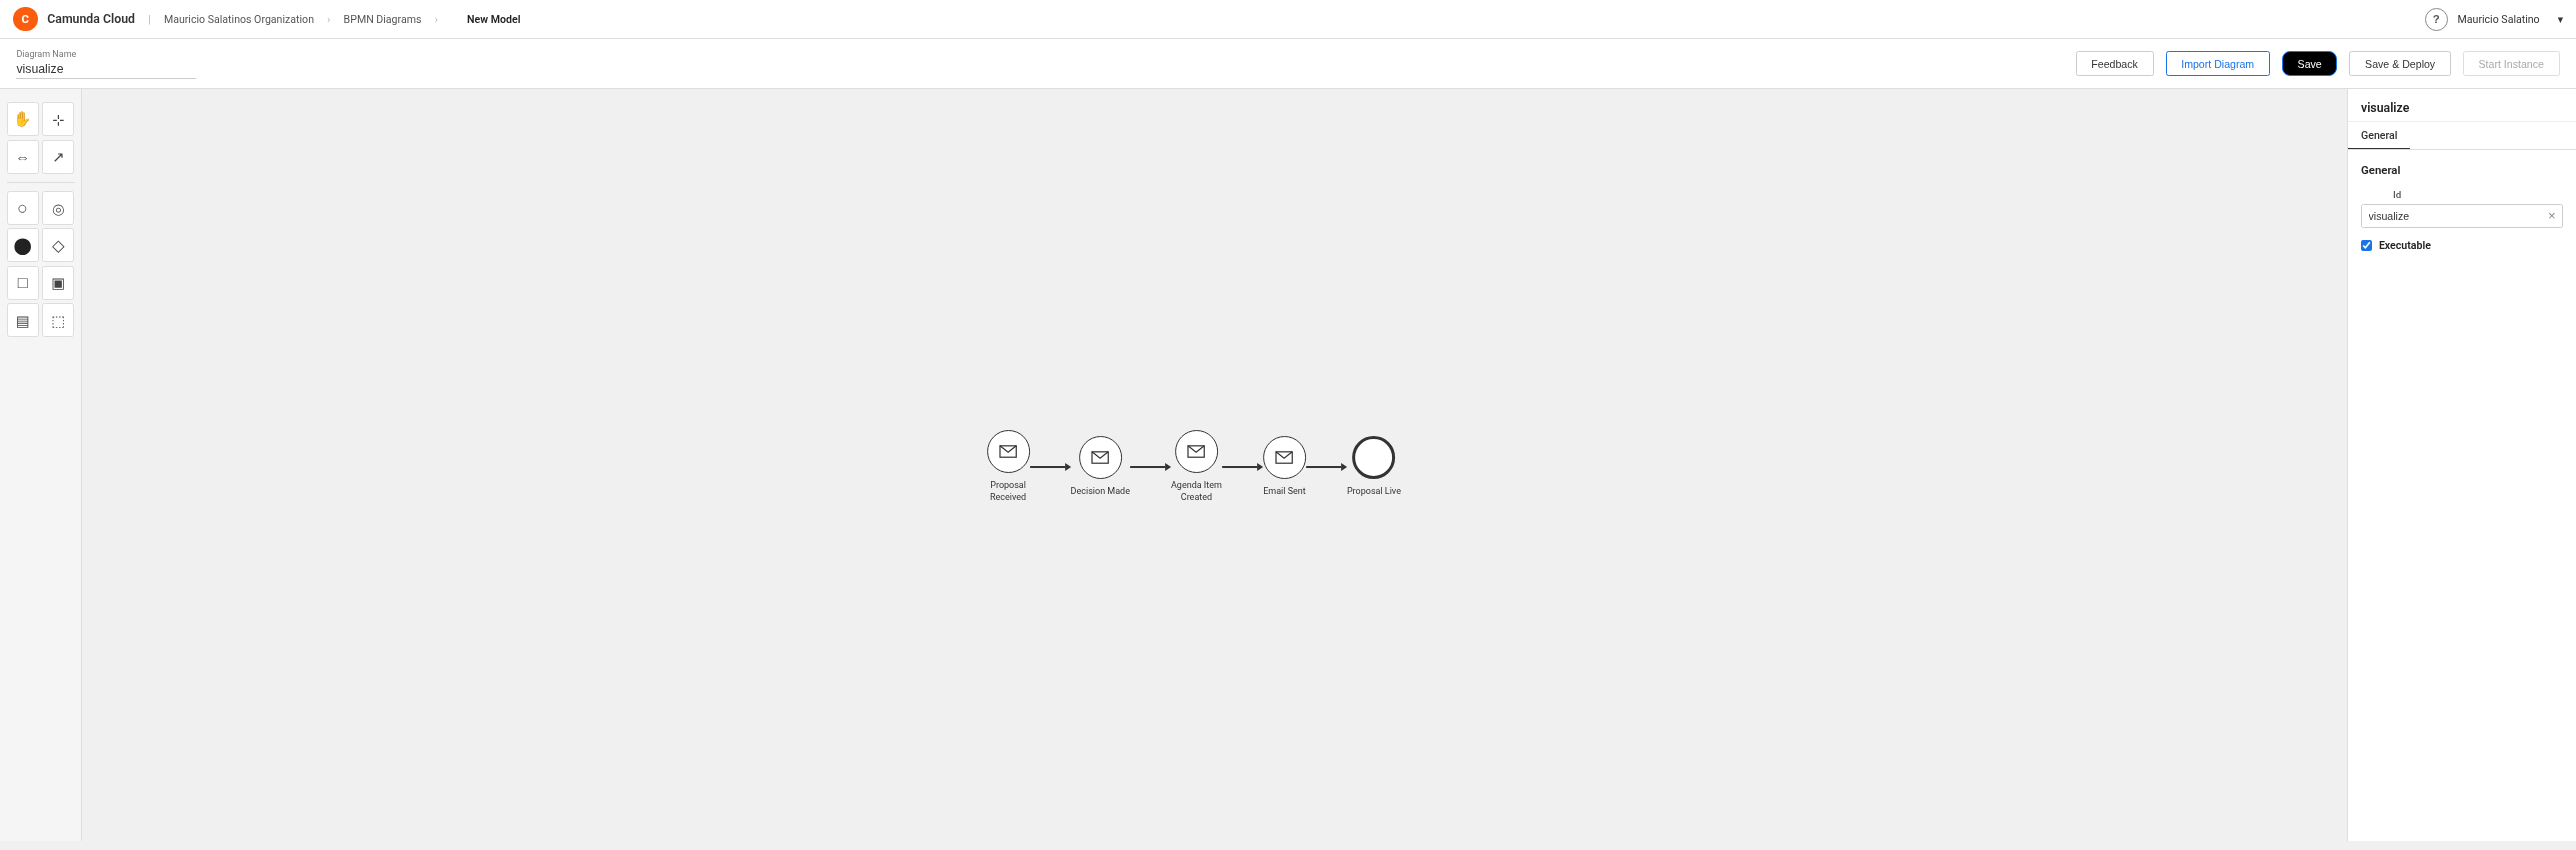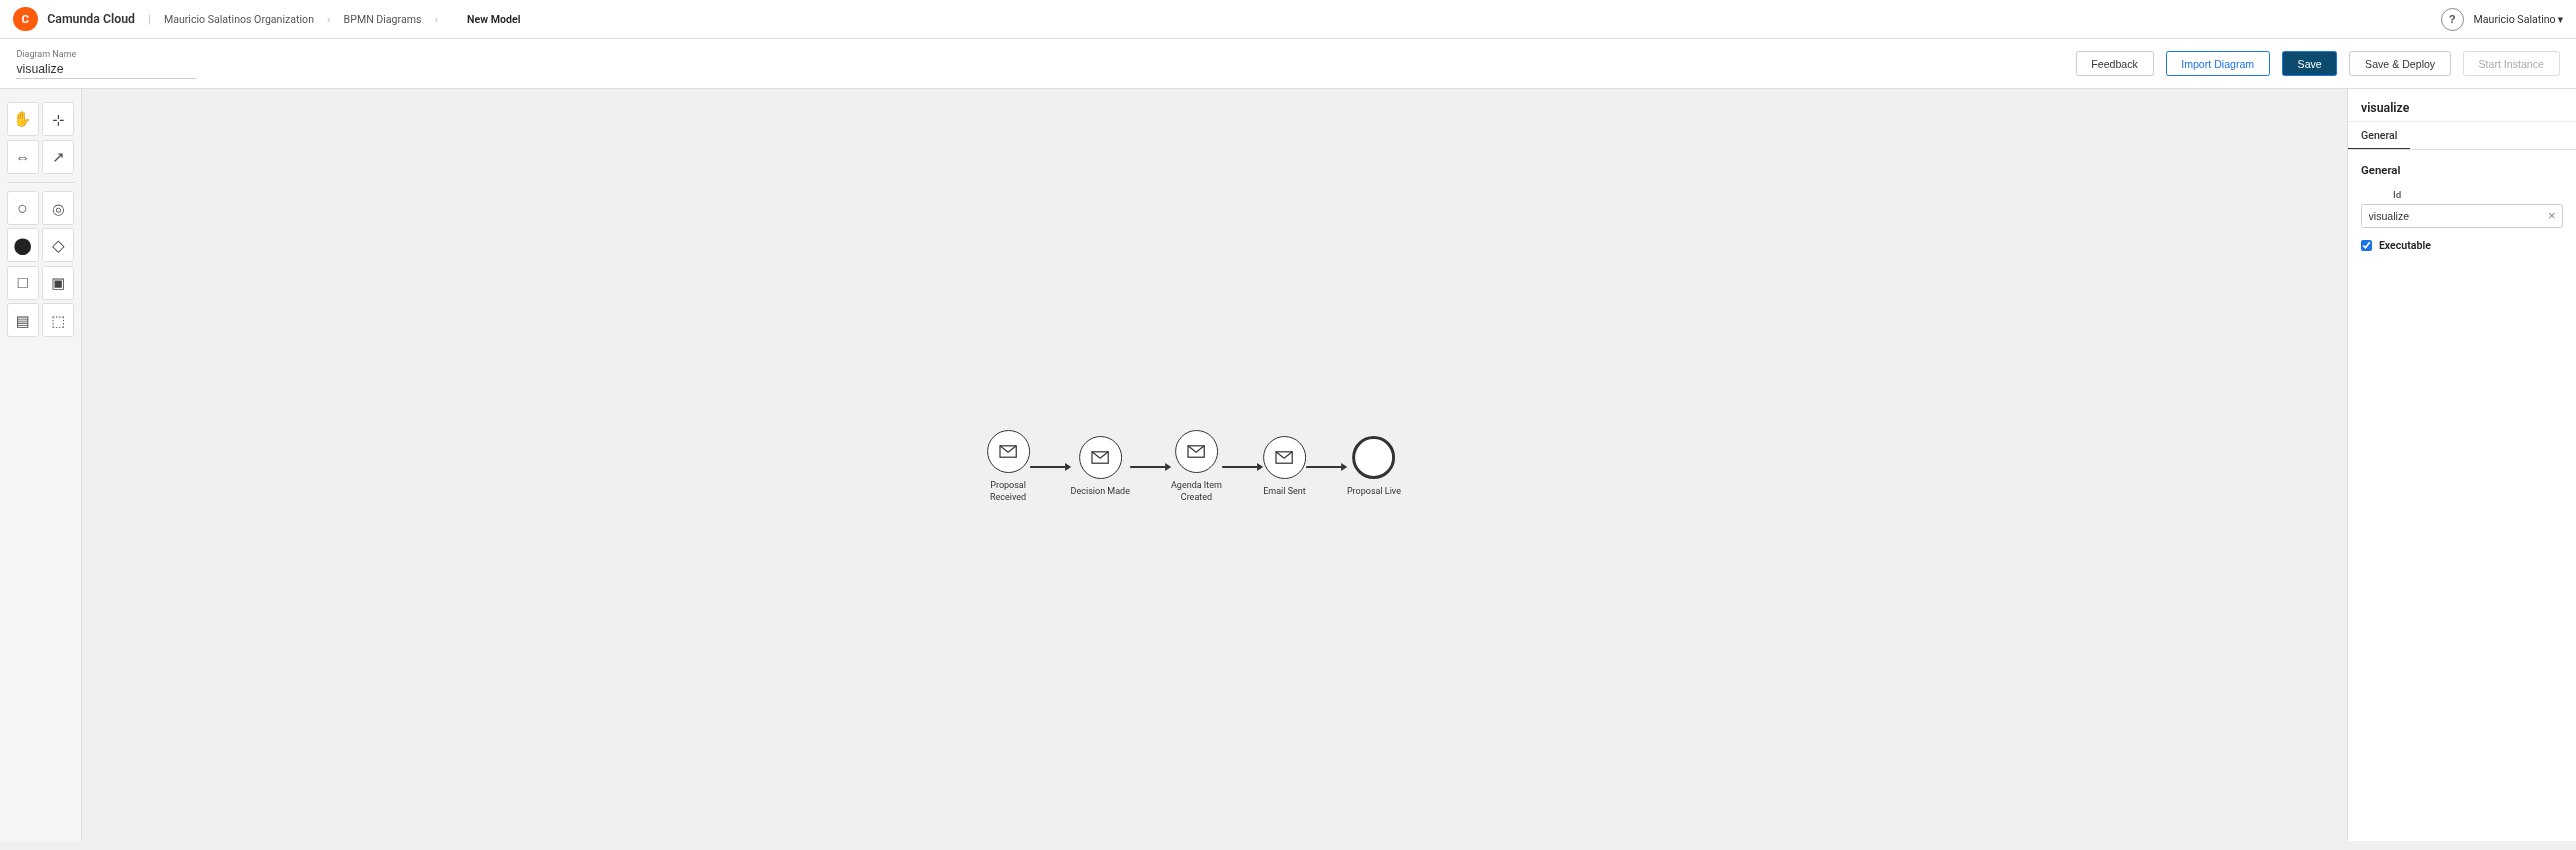--- a/index.html
+++ b/index.html
@@ -26,21 +26,21 @@
     .app-name { font-weight: 600; font-size: 12.3px; color: #333; }
     .nav-separator { color: #bbb; margin: 0 3.3px; }
     .breadcrumb-item { color: #555; font-size: 10.6px; }
     .breadcrumb-item.current { font-weight: 600; color: #222; padding-left: 16px; }
     .top-nav-right { display: flex; align-items: center; gap: 9.8px; }
     .help-btn {
       width: 23px; height: 23px; border-radius: 50%; border: 1.2px solid #888;
       background: transparent; cursor: pointer; display: flex; align-items: center; justify-content: center;
       font-weight: bold; color: #555; font-size: 11.4px;
     }
-    .user-menu { display: flex; align-items: center; gap: 2px; cursor: pointer; color: #333; font-size: 10.6px; }
+    .user-menu { display: flex; align-items: center; gap: 18px; cursor: pointer; color: #333; font-size: 10.6px; }
 
     
     .diagram-bar {
       background: #fff;
       border-bottom: 0.8px solid #ddd;
       padding: 9.8px 16.4px;
       display: flex;
       align-items: center;
       justify-content: space-between;
     }
@@ -49,21 +49,21 @@
     .diagram-name-input {
       border: none; border-bottom: 0.8px solid #ccc;
       font-size: 12.3px; color: #333; outline: none; background: transparent;
       width: 180px; padding-bottom: 1.6px;
     }
     .toolbar-buttons { display: flex; align-items: center; gap: 12px; justify-content: space-between; }
     .btn {
       padding: 5.7px 14.7px; border-radius: 2.5px; font-size: 10.6px; cursor: pointer;
       border: 0.8px solid #ccc; background: #fff; color: #333;
     }
-    .btn-primary { background: #0c4a6e; color: #fff; border-color: #1a73e8; }
+    .btn-primary { background: #000000; color: #fff; border-color: #1a73e8; border-radius: 8px; }
     .btn-outline-blue { border-color: #1a73e8; color: #1a73e8; }
     .btn-disabled { color: #aaa; border-color: #ddd; cursor: default; }
 
     
     .main-content {
       display: flex;
       height: calc(100vh - 98px);
       background: #ebebeb;
     }
 

